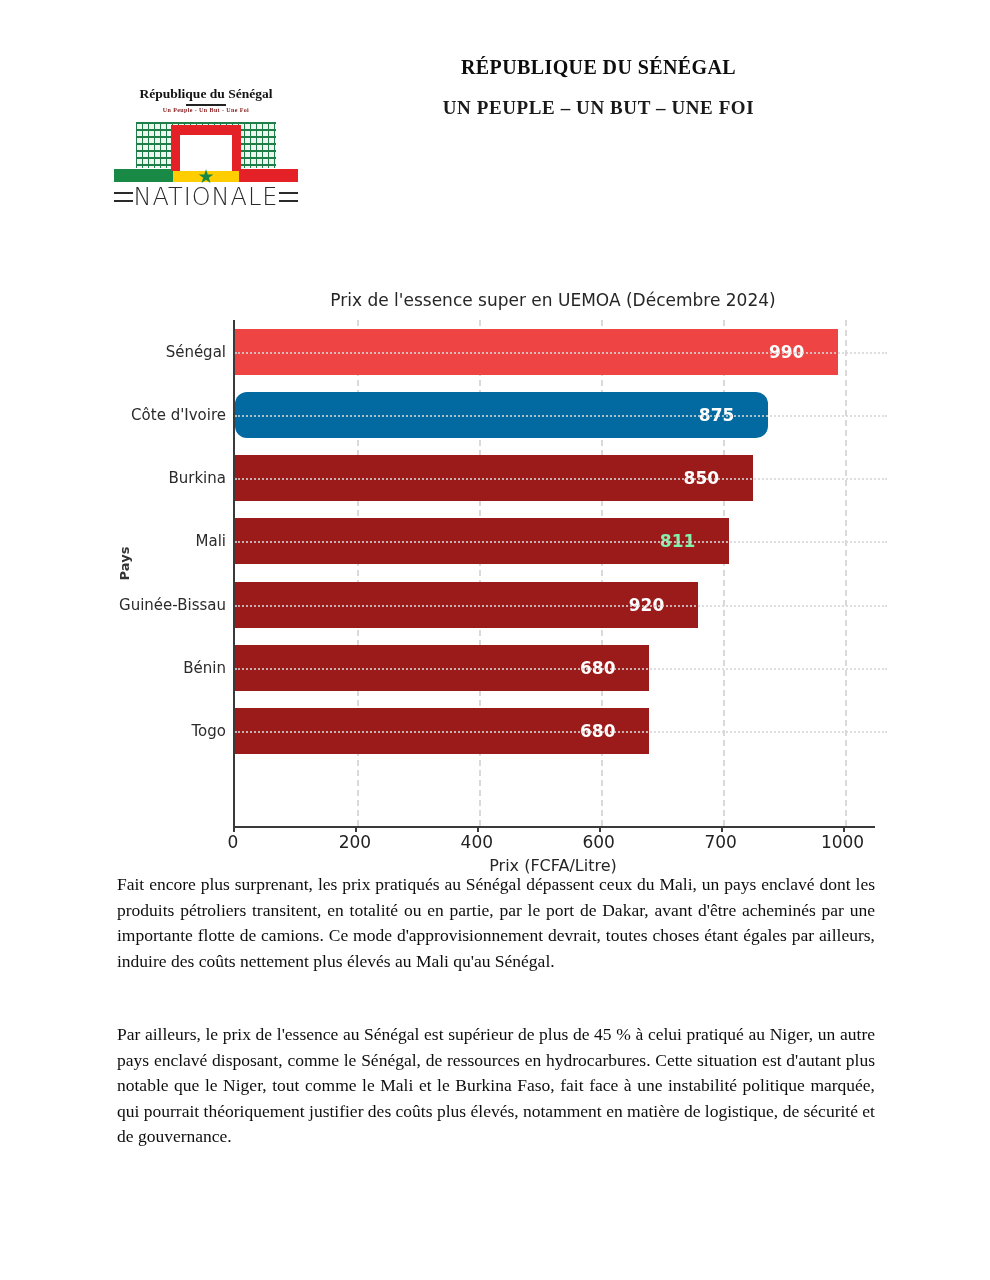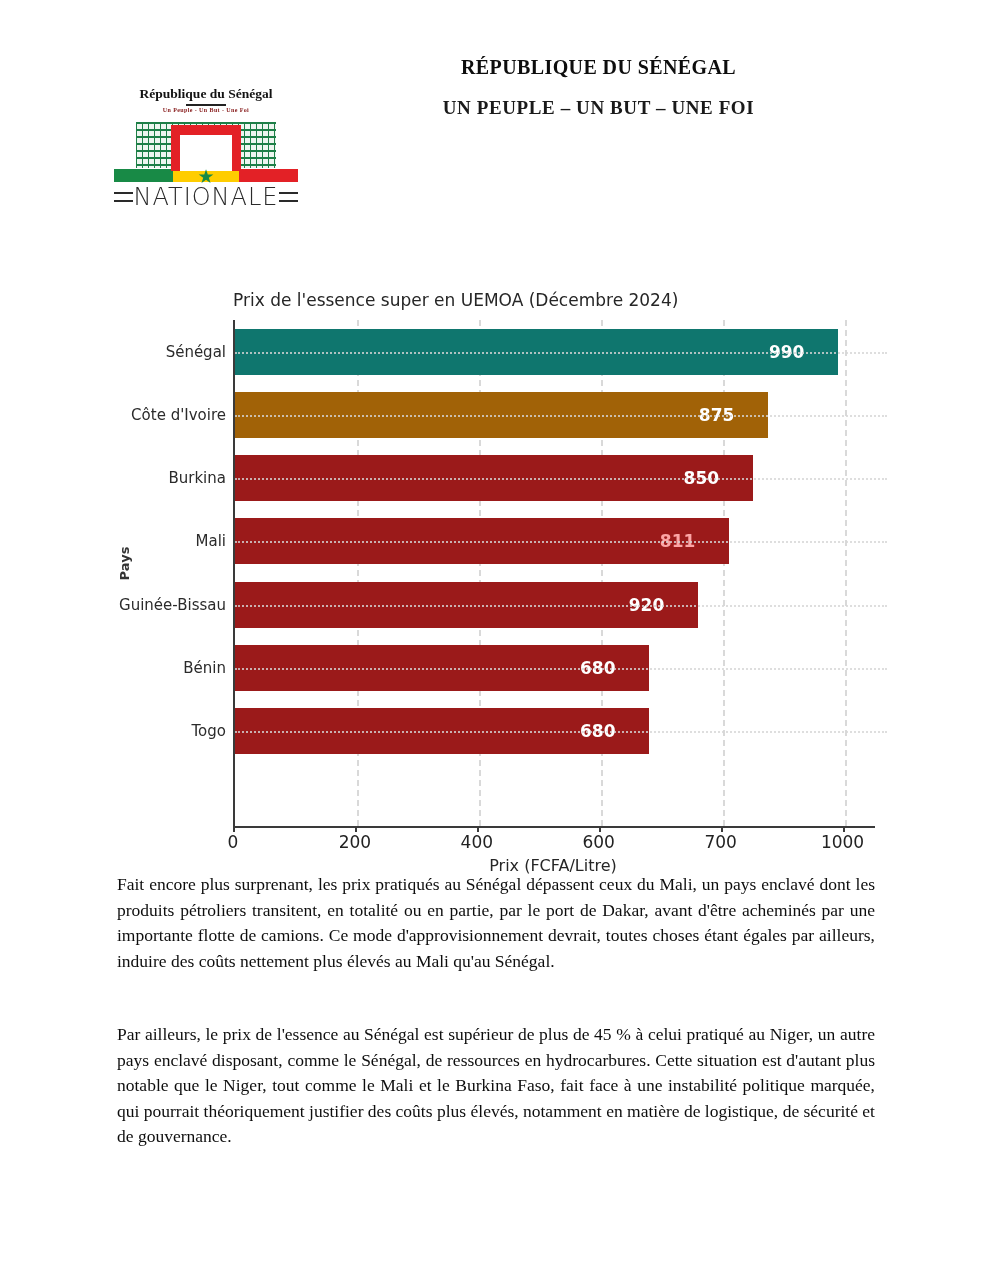--- a/index.html
+++ b/index.html
@@ -34,21 +34,21 @@
   .logo-assemblee{font-size:31px;font-weight:bold;letter-spacing:.5px;color:#181818;
         font-family:"Liberation Serif",serif;margin-top:2px;}
   .logo-nationale{display:flex;align-items:center;justify-content:center;margin-top:1px;}
   .logo-nationale .nat{font-family:"DejaVu Sans",sans-serif;font-weight:200;font-size:24px;
         letter-spacing:1px;color:#2a2a2a;}
   .eqmark{width:21px;height:6px;border-top:2.5px solid #2a2a2a;border-bottom:2.5px solid #2a2a2a;}
 
   
   .chart{position:absolute;left:110px;top:288px;width:790px;height:600px;
          font-family:"DejaVu Sans",sans-serif;}
-  .chart-title{position:absolute;left:123px;top:2px;width:640px;
+  .chart-title{position:absolute;left:123px;top:2px;width:640px;text-align:center;
          font-size:17px;color:#262626;}
   .plot{position:absolute;left:123px;top:32px;width:640px;height:506px;
         border-left:2px solid #3a3a3a;border-bottom:2px solid #3a3a3a;}
   .vgrid{position:absolute;top:0;bottom:0;width:0;border-left:2px dashed #d9d9d9;z-index:0;}
   .bar-row{position:relative;width:100%;}
   .cat-label{position:absolute;right:calc(100% + 9px);top:50%;transform:translateY(-50%);
         white-space:nowrap;font-size:15px;color:#2b2b2b;}
   .bar{position:absolute;left:0;top:13.5%;height:73%;background:#9b1a1a;z-index:1;
         display:flex;align-items:center;justify-content:flex-end;}
   .bar-value{color:#ffffff;font-weight:bold;font-size:17px;padding-right:34px;}
@@ -102,43 +102,43 @@
     <div class="chart-title">Prix de l'essence super en UEMOA (Décembre 2024)</div>
     <div class="ylabel">Pays</div>
     <div class="plot">
         <div class="vgrid" style="left: 19.0476%;"></div>
         <div class="vgrid" style="left: 38.0952%;"></div>
         <div class="vgrid" style="left: 57.1429%;"></div>
         <div class="vgrid" style="left: 76.1905%;"></div>
         <div class="vgrid" style="left: 95.2381%;"></div>
         <div class="bar-row" style="height: 12.5%;">
           <div class="cat-label">Sénégal</div>
-          <div class="bar" style="width: 94.2857%; background: #0f766e; justify-content: flex-end;">
+          <div class="bar" style="width: 94.2857%; background: #ef4444; justify-content: flex-end;">
             <span class="bar-value" style="color: rgb(255, 255, 255);">990</span>
           </div>
           <div class="dotline"></div>
         </div>
         <div class="bar-row" style="height: 12.5%;">
           <div class="cat-label">Côte d'Ivoire</div>
-          <div class="bar" style="width: 83.3333%; background: #a16207;">
+          <div class="bar" style="width: 83.3333%; background: #0369a1; border-radius: 12px;">
             <span class="bar-value" style="color: rgb(255, 255, 255);">875</span>
           </div>
           <div class="dotline"></div>
         </div>
         <div class="bar-row" style="height: 12.5%;">
           <div class="cat-label">Burkina</div>
           <div class="bar" style="width: 80.9524%; background: rgb(155, 26, 26);">
             <span class="bar-value" style="color: rgb(255, 255, 255);">850</span>
           </div>
           <div class="dotline"></div>
         </div>
         <div class="bar-row" style="height: 12.5%;">
           <div class="cat-label">Mali</div>
           <div class="bar" style="width: 77.2381%; background: rgb(155, 26, 26);">
-            <span class="bar-value" style="color: #fca5a5;">811</span>
+            <span class="bar-value" style="color: #86efac;">811</span>
           </div>
           <div class="dotline"></div>
         </div>
         <div class="bar-row" style="height: 12.5%;">
           <div class="cat-label">Guinée-Bissau</div>
           <div class="bar" style="width: 72.381%; background: rgb(155, 26, 26);">
             <span class="bar-value" style="color: rgb(255, 255, 255);">920</span>
           </div>
           <div class="dotline"></div>
         </div>

